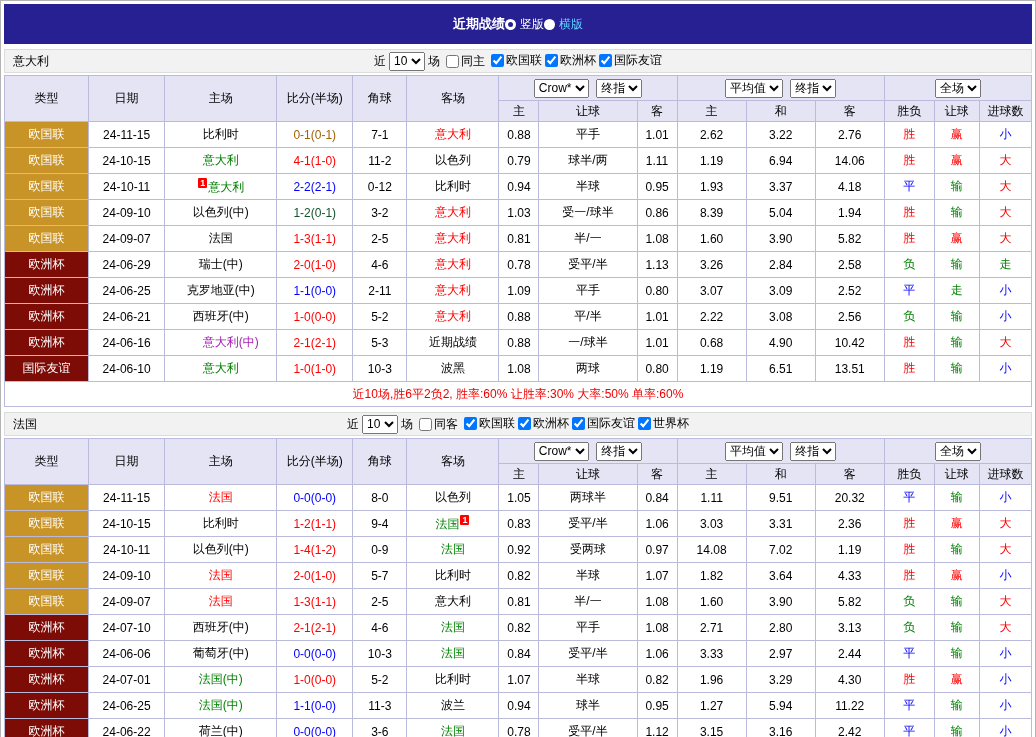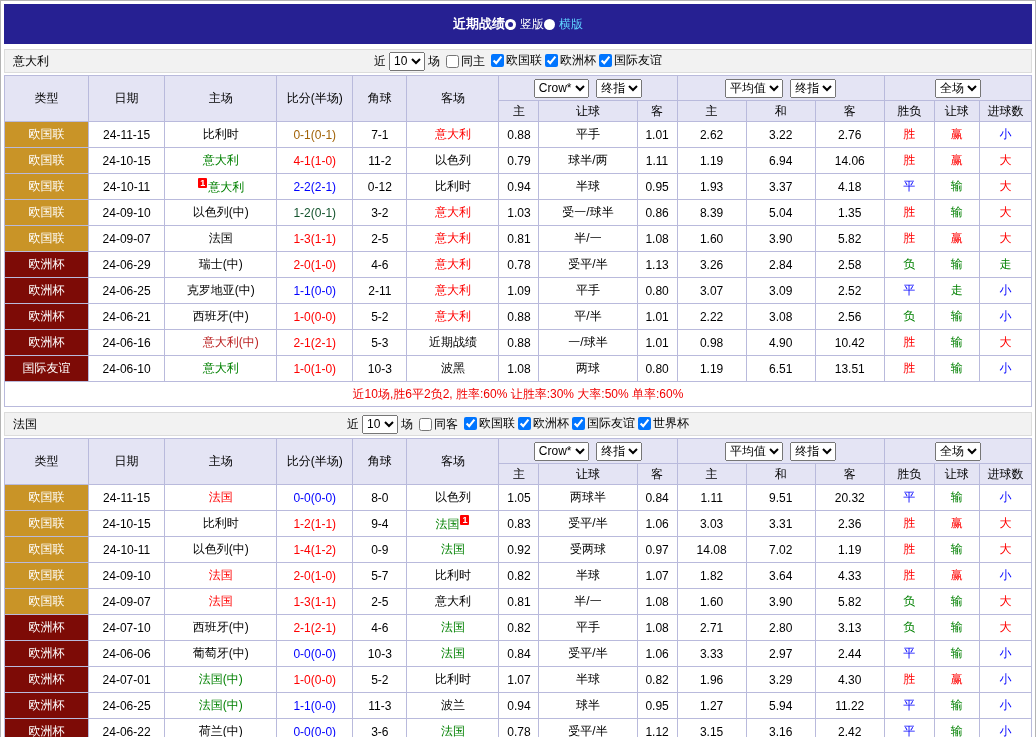--- a/index.html
+++ b/index.html
@@ -182,21 +182,21 @@
             <td>24-09-10</td>
             <td><span>以色列(中)</span></td>
             <td style="color: #14532d;">1-2(0-1)</td>
             <td>3-2</td>
             <td><span style="color: rgb(255, 0, 0);">意大利</span></td>
             <td>1.03</td>
             <td>受一/球半</td>
             <td>0.86</td>
             <td>8.39</td>
             <td>5.04</td>
-            <td>1.35</td>
+            <td>1.94</td>
             <td style="color: rgb(255, 0, 0);">胜</td>
             <td style="color: rgb(0, 128, 0);">输</td>
             <td style="color: rgb(255, 0, 0);">大</td>
           </tr>
           <tr>
             <td class="type-cell" style="background: rgb(201, 148, 39);">欧国联</td>
             <td>24-09-07</td>
             <td><span>法国</span></td>
             <td style="color: rgb(255, 0, 0);">1-3(1-1)</td>
             <td>2-5</td>
@@ -258,28 +258,28 @@
             <td>2.22</td>
             <td>3.08</td>
             <td>2.56</td>
             <td style="color: rgb(0, 128, 0);">负</td>
             <td style="color: rgb(0, 128, 0);">输</td>
             <td style="color: rgb(0, 0, 255);">小</td>
           </tr>
           <tr>
             <td class="type-cell" style="background: rgb(125, 11, 6);">欧洲杯</td>
             <td>24-06-16</td>
-            <td><span style="color: #b91c1c; margin-left: 20px;">意大利(中)</span></td>
+            <td><span style="color: #a21caf; margin-left: 20px;">意大利(中)</span></td>
             <td style="color: rgb(255, 0, 0);">2-1(2-1)</td>
             <td>5-3</td>
             <td><span>近期战绩</span></td>
             <td>0.88</td>
             <td>一/球半</td>
             <td>1.01</td>
-            <td>0.98</td>
+            <td>0.68</td>
             <td>4.90</td>
             <td>10.42</td>
             <td style="color: rgb(255, 0, 0);">胜</td>
             <td style="color: rgb(0, 128, 0);">输</td>
             <td style="color: rgb(255, 0, 0);">大</td>
           </tr>
           <tr>
             <td class="type-cell" style="background: rgb(125, 11, 6);">国际友谊</td>
             <td>24-06-10</td>
             <td><span style="color: rgb(0, 128, 0);">意大利</span></td>

